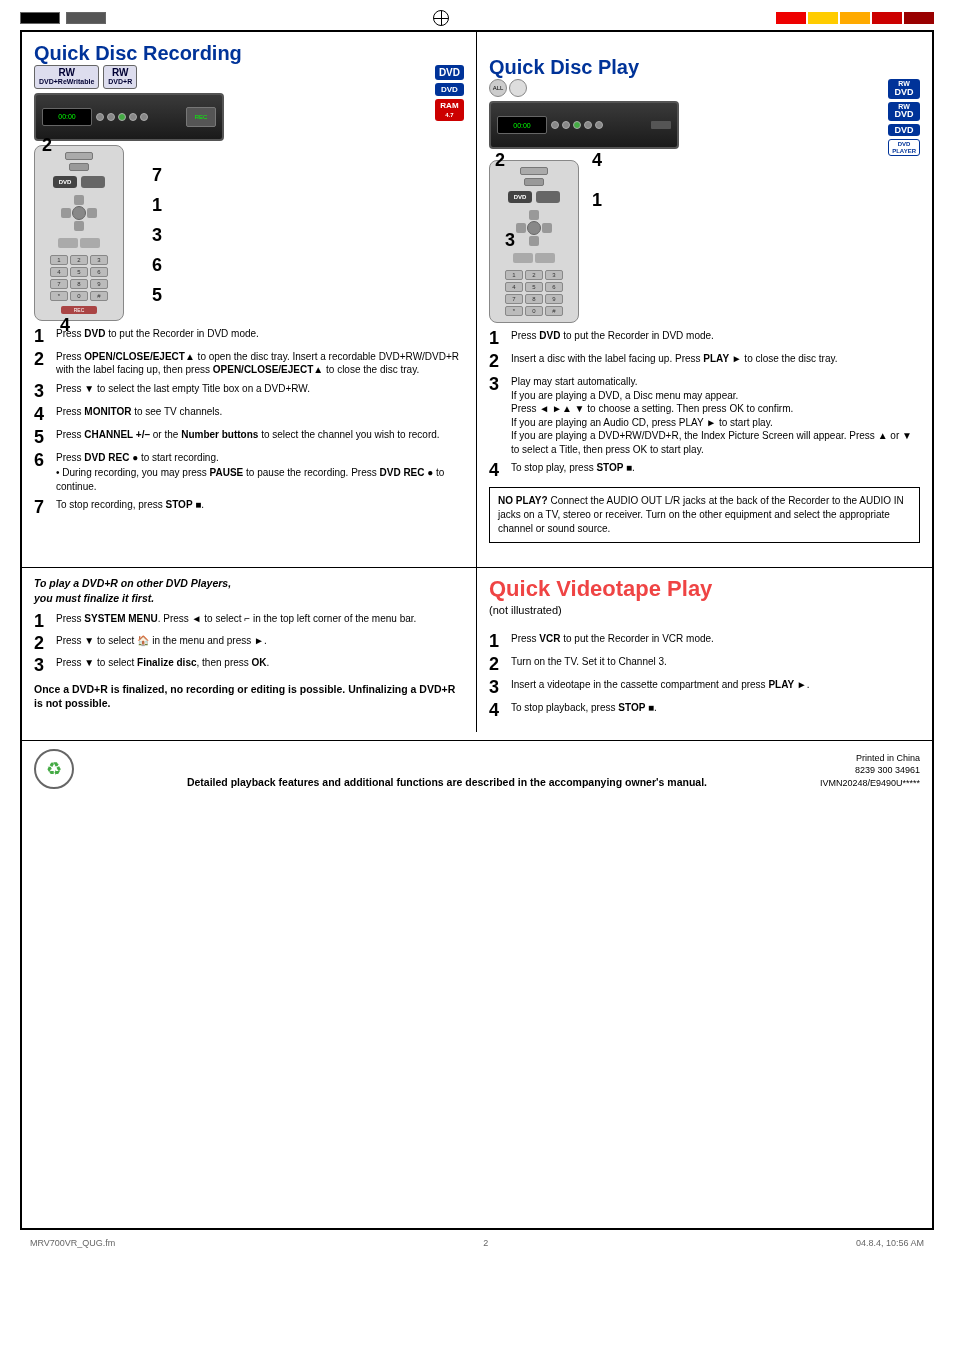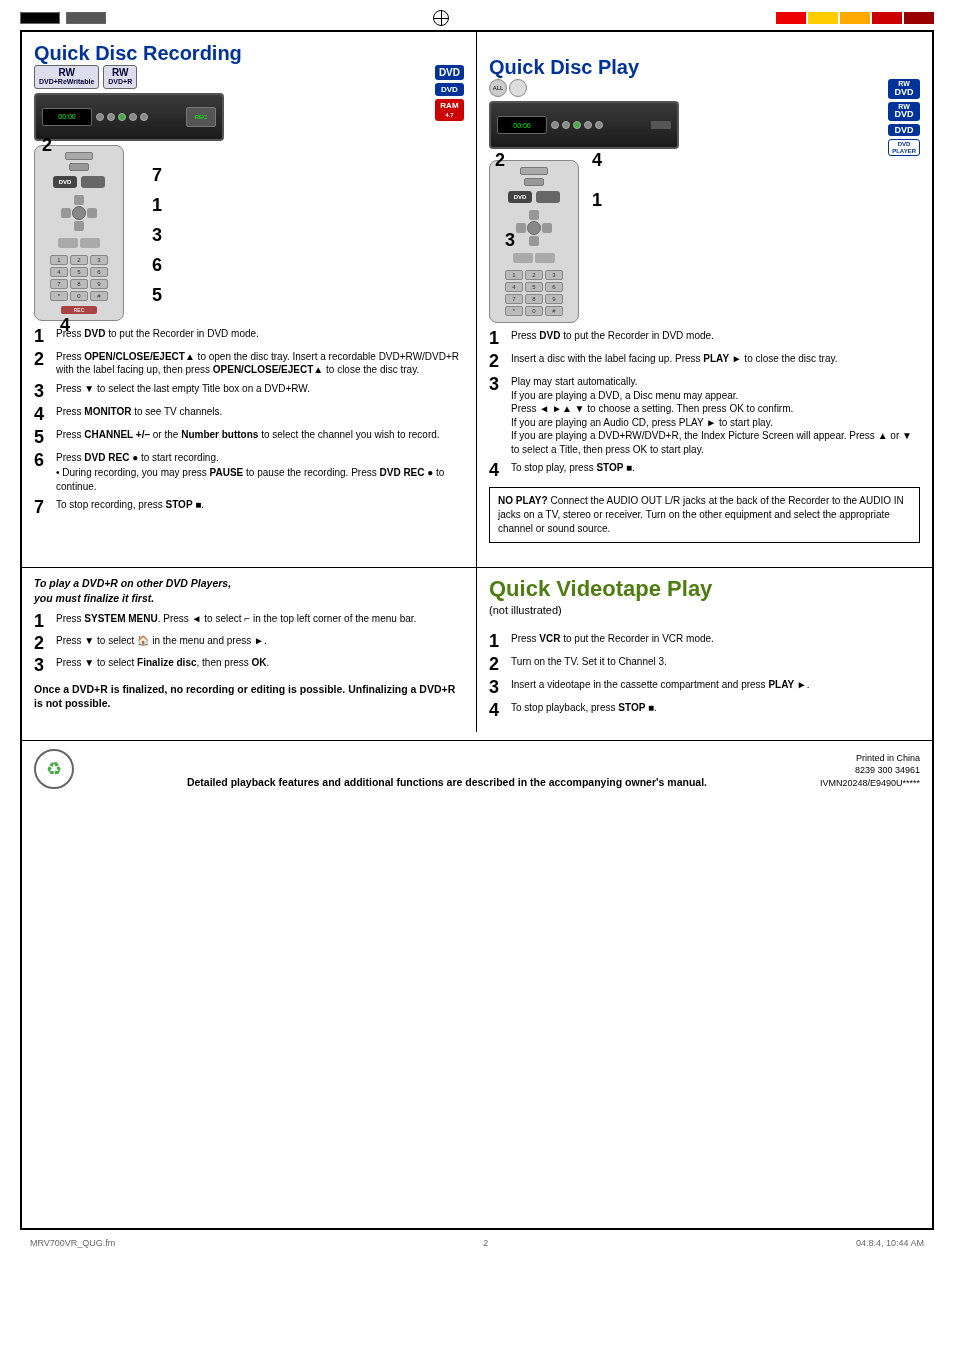--- a/index.html
+++ b/index.html
@@ -122,21 +122,21 @@
       border: 1px solid #000;
       padding: 6px 8px;
       margin-top: 8px;
       background: #fff;
       font-size: 10px;
       line-height: 1.4;
     }
     .videotape-title {
       font-size: 22px;
       font-weight: bold;
-      color: #4d7c0f;
+      color: #ef4444;
       margin-bottom: 2px;
     }
     .videotape-sub {
       font-size: 11px;
       margin-bottom: 16px;
     }
 
     
     .bottom-area {
       display: flex;
@@ -651,16 +651,16 @@
       <div class="bottom-print-info">
         Printed in China<br>8239 300 34961<br>IVMN20248/E9490U*****
       </div>
     </div>
 
   </div>
 
   <div class="footer">
     <span>MRV700VR_QUG.fm</span>
     <span>2</span>
-    <span>04.8.4, 10:44 AM</span>
+    <span>04.8.4, 10:56 AM</span>
   </div>
 
 </div>
 
 </body></html>

